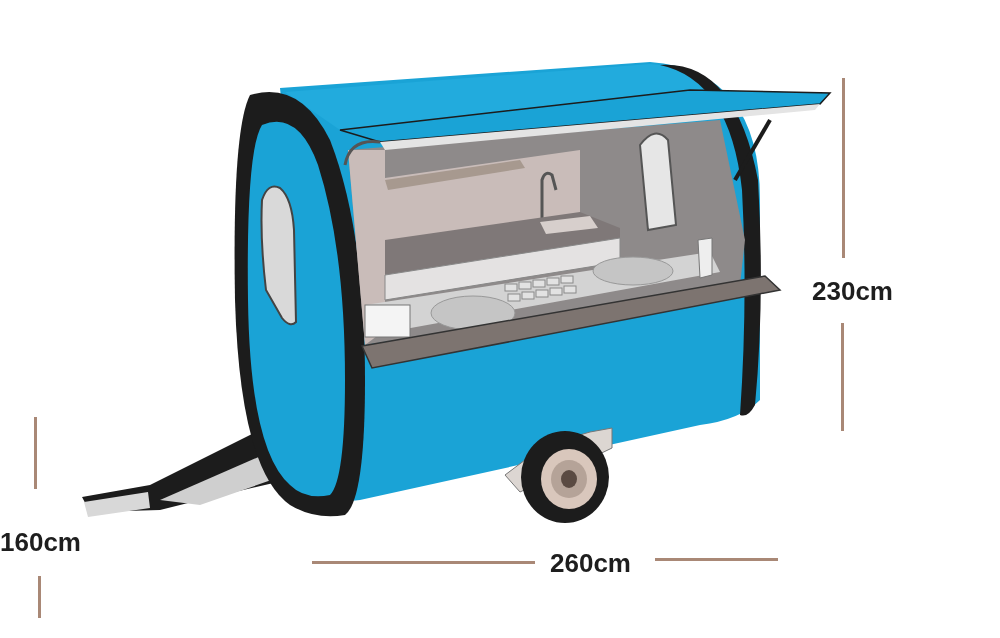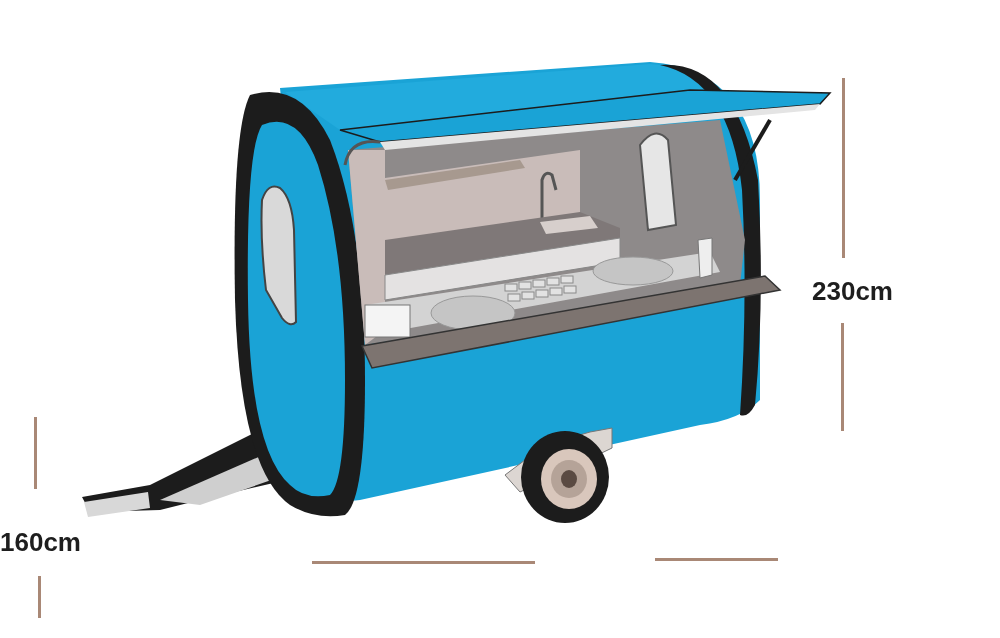--- a/index.html
+++ b/index.html
@@ -97,18 +97,19 @@
       <ellipse cx="569" cy="479" rx="18" ry="19" fill="#b5a398"></ellipse>
       <ellipse cx="569" cy="479" rx="8" ry="9" fill="#5a4a42"></ellipse>
     </g>
   </svg>
 
   <div class="dim-line" style="left:842px; top:78px; width:3px; height:180px;"></div>
   <div class="dim-label" style="left:808px; top:276px;">230cm</div>
   <div class="dim-line" style="left:841px; top:323px; width:3px; height:108px;"></div>
 
   <div class="dim-line" style="left:312px; top:561px; width:223px; height:3px;"></div>
+  <div class="dim-label" style="left:546px; top:548px;">260cm</div>
   <div class="dim-line" style="left:655px; top:558px; width:123px; height:3px;"></div>
 
   <div class="dim-line" style="left:34px; top:417px; width:3px; height:72px;"></div>
   <div class="dim-label" style="left:-4px; top:527px;">160cm</div>
   <div class="dim-line" style="left:38px; top:576px; width:3px; height:42px;"></div>
 </div>
 
 </body></html>

